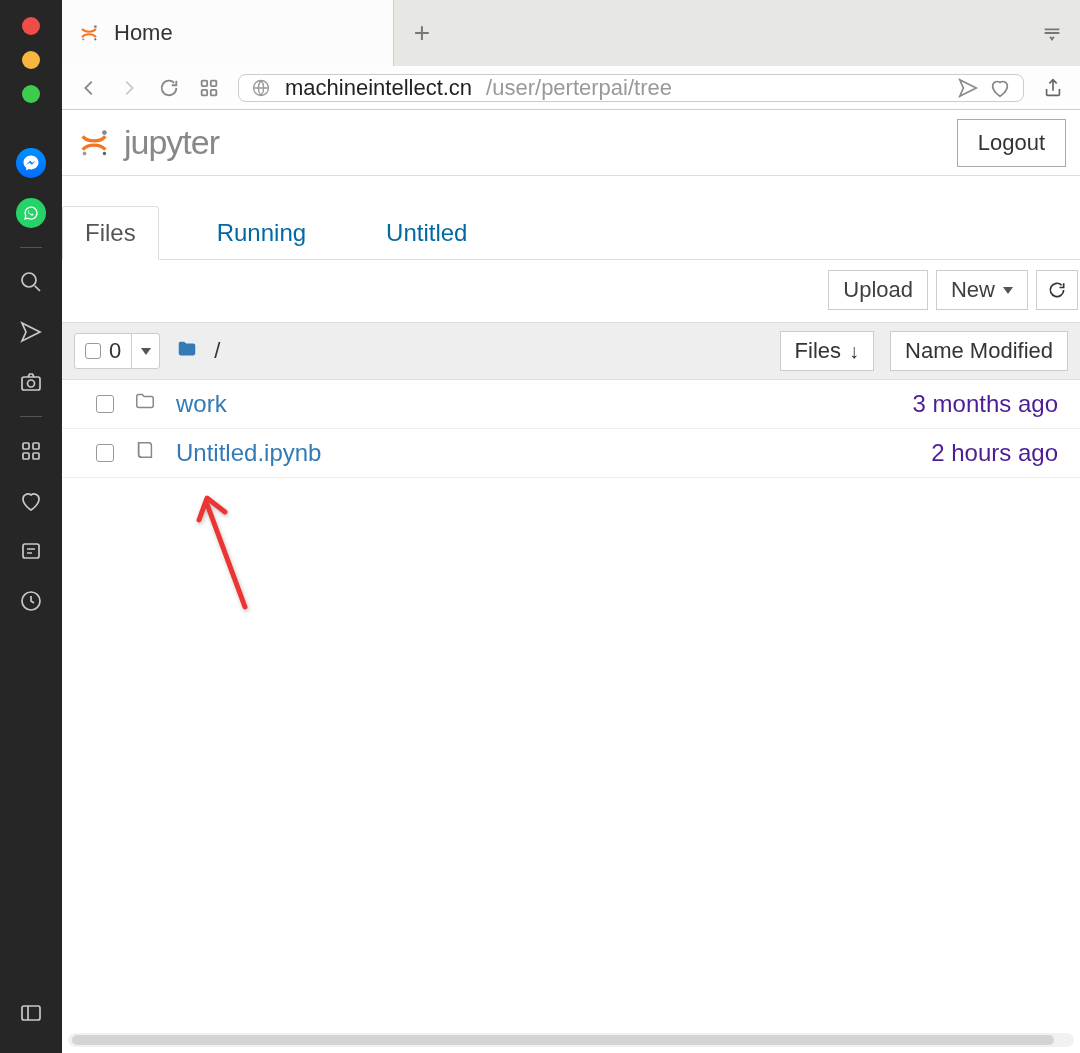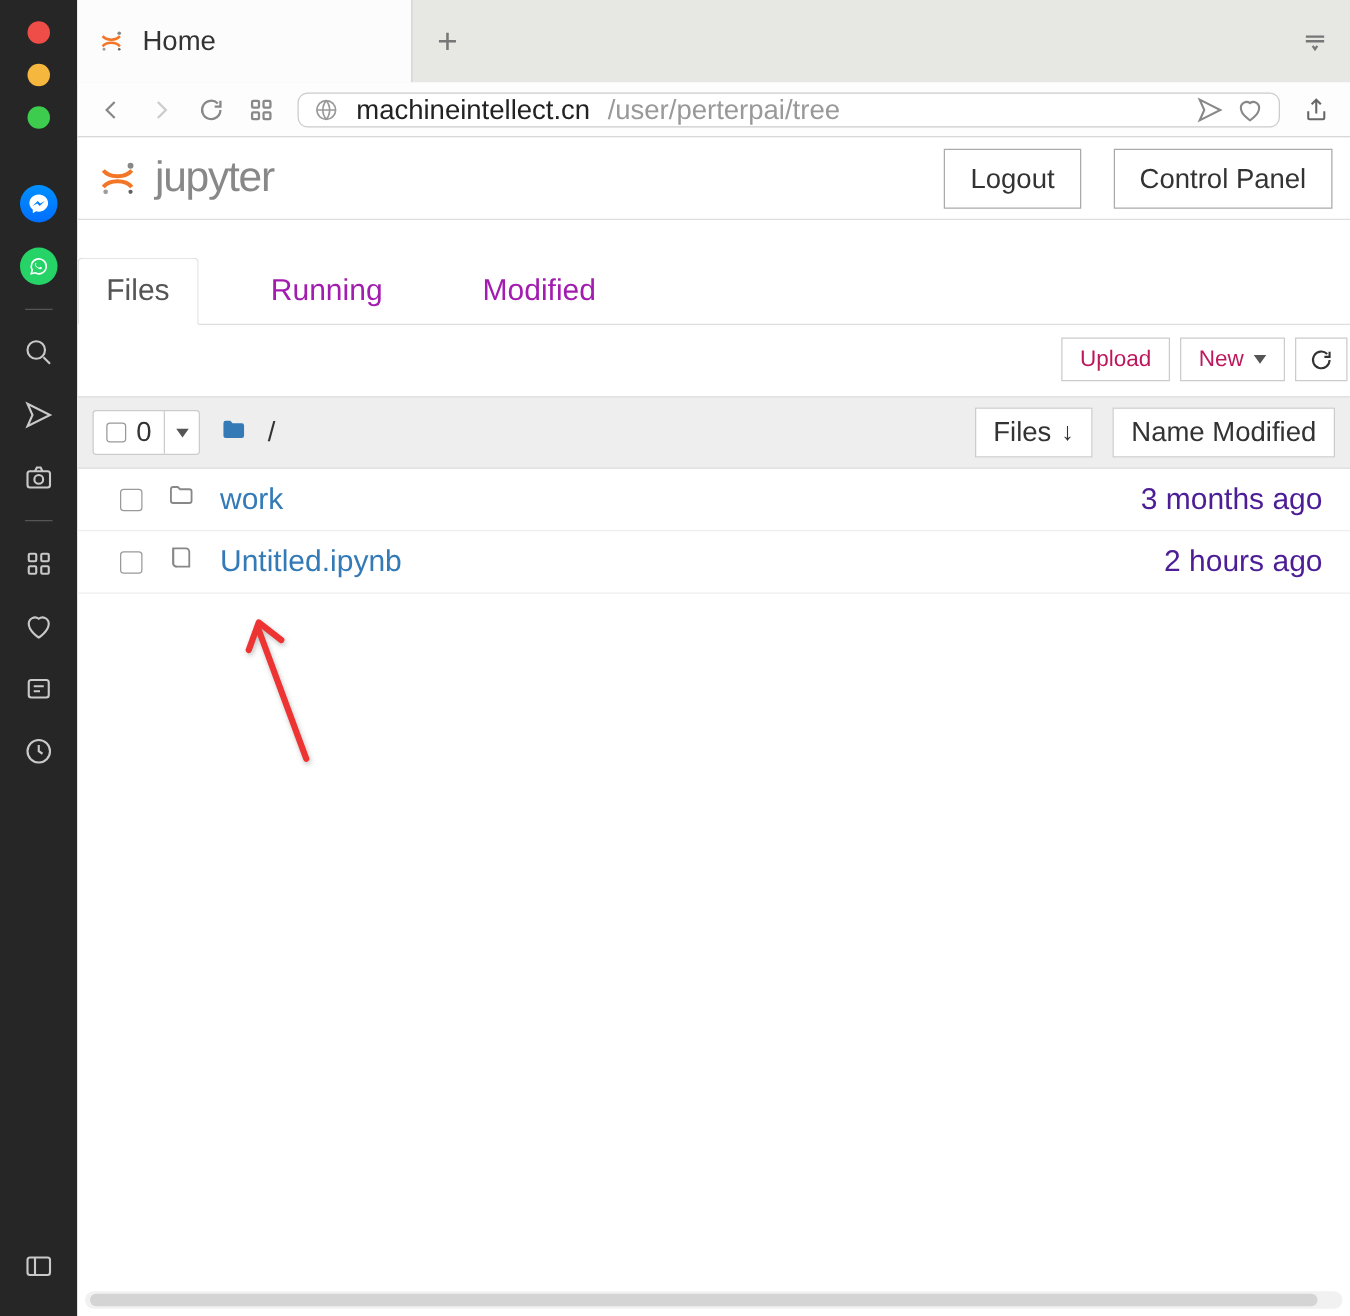--- a/index.html
+++ b/index.html
@@ -29,21 +29,21 @@
 .dock-bottom{ margin-top:auto; margin-bottom:24px;}
 .messenger-icon{ background:linear-gradient(180deg,#0090ff,#006eff); border-radius:50%; width:30px;height:30px; display:flex;align-items:center;justify-content:center;}
 .messenger-icon svg{ stroke:none; fill:#fff; width:18px;height:18px;}
 .whatsapp-icon{ background:#25d366; border-radius:50%; width:30px;height:30px;display:flex;align-items:center;justify-content:center;}
 .whatsapp-icon svg{ stroke:#fff; fill:none; width:18px;height:18px;}
 
 
 .browser { flex:1; display:flex; flex-direction:column; background:#fff;}
 .tabbar { height:66px; background:#e7e7e4; display:flex; align-items:stretch;}
 .tab {
-  width:268px; background:#fcfcfc; display:flex; align-items:center;
+  width:332px; background:#fcfcfc; display:flex; align-items:center;
   gap:14px; padding-left:16px; font-size:22px; color:#333;
   border-right:1px solid #ccc;
 }
 .tab-icon{ width:22px;height:22px;}
 .new-tab{ width:56px; display:flex; align-items:center; justify-content:center; color:#777; font-size:28px; font-weight:300;}
 .tab-spacer{ flex:1;}
 .tab-menu{ width:56px; display:flex; align-items:center; justify-content:center;}
 .tab-menu svg{ width:22px;height:22px; stroke:#777; fill:none; stroke-width:2;}
 
 .navbar{
@@ -75,34 +75,34 @@
 .jp-btn{
   border:1px solid #aaa; background:#fff; padding:10px 20px;
   font-size:22px; color:#333; cursor:pointer;
 }
 
 .jp-tabs{
   display:flex; padding:30px 0 0 0; gap:36px;
   border-bottom:1px solid #ddd; align-items:flex-end;
 }
 .jp-tab{
-  font-size:24px; padding:12px 22px; color:#a21caf; cursor:pointer;
+  font-size:24px; padding:12px 22px; color:#0369a1; cursor:pointer;
 }
 .jp-tab.active{
   color:#555; border:1px solid #ddd; border-bottom:1px solid #fff;
   border-radius:4px 4px 0 0; margin-bottom:-1px; background:#fff;
 }
 
 .jp-hint{ font-size:24px; color:#222; padding:18px 2px 0;}
 .jp-toolbar{
   display:flex; justify-content:flex-end; gap:8px; padding:10px 2px 12px;
 }
 .jp-tool-btn{
   border:1px solid #ccc; background:#fff; padding:6px 14px;
-  font-size:18px; color:#be185d; display:flex; align-items:center; gap:8px;
+  font-size:22px; color:#404040; display:flex; align-items:center; gap:8px;
 }
 .jp-tool-btn .caret{ border-top:7px solid #555; border-left:5px solid transparent; border-right:5px solid transparent;}
 .jp-tool-btn.icon-only{ padding:6px 10px;}
 
 .jp-listhead{
   background:#eee; border-top:1px solid #ddd; border-bottom:1px solid #ddd;
   display:flex; align-items:center; padding:8px 12px; gap:16px;
 }
 .sel-box{
   border:1px solid #ccc; background:#fff; display:flex; align-items:stretch;
@@ -303,28 +303,27 @@
             <path d="M7 12 A14 10 0 0 0 31 12" stroke="#f37626" stroke-width="3.5" fill="none"></path>
             <path d="M7 26 A14 10 0 0 1 31 26" stroke="#f37626" stroke-width="3.5" fill="none"></path>
             <circle cx="30" cy="8" r="2.5" fill="#888"></circle>
             <circle cx="9" cy="30" r="2" fill="#9e9e9e"></circle>
             <circle cx="30" cy="30" r="1.8" fill="#616161"></circle>
           </svg>
         <span class="jp-logo-text">jupyter</span>
       </div>
       <div class="jp-header-actions">
         <button class="jp-btn">Logout</button>
-        <button class="jp-btn">Control Panel</button>
       </div>
     </div>
 
     <div class="jp-tabs">
       <div class="jp-tab active">Files</div>
       <div class="jp-tab">Running</div>
-      <div class="jp-tab">Modified</div>
+      <div class="jp-tab">Untitled</div>
     </div>
 
 
     <div class="jp-toolbar">
       <button class="jp-tool-btn">Upload</button>
       <button class="jp-tool-btn">
         <span>New</span>
         <span class="caret"></span>
       </button>
       <button class="jp-tool-btn icon-only">

